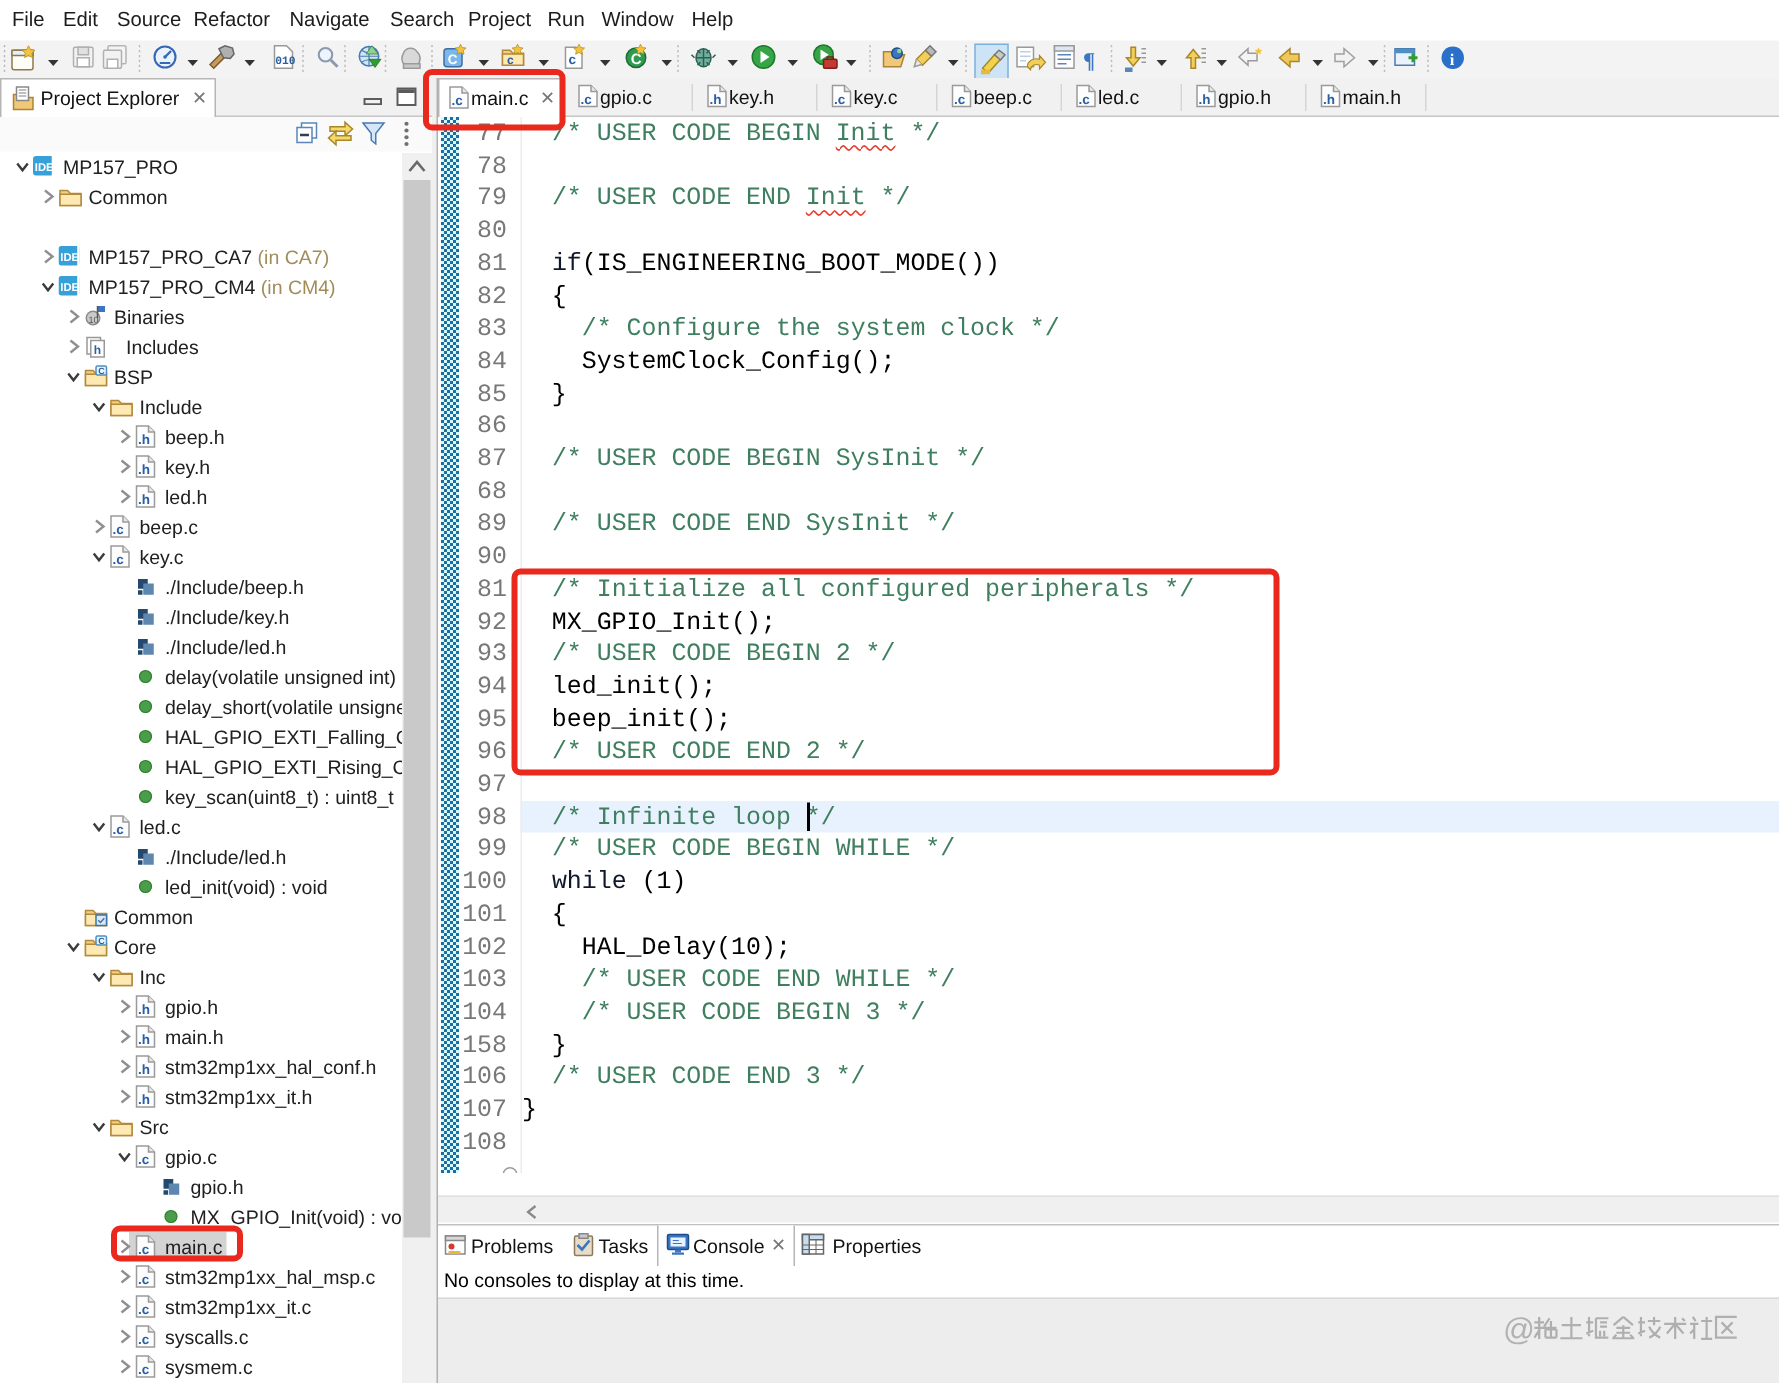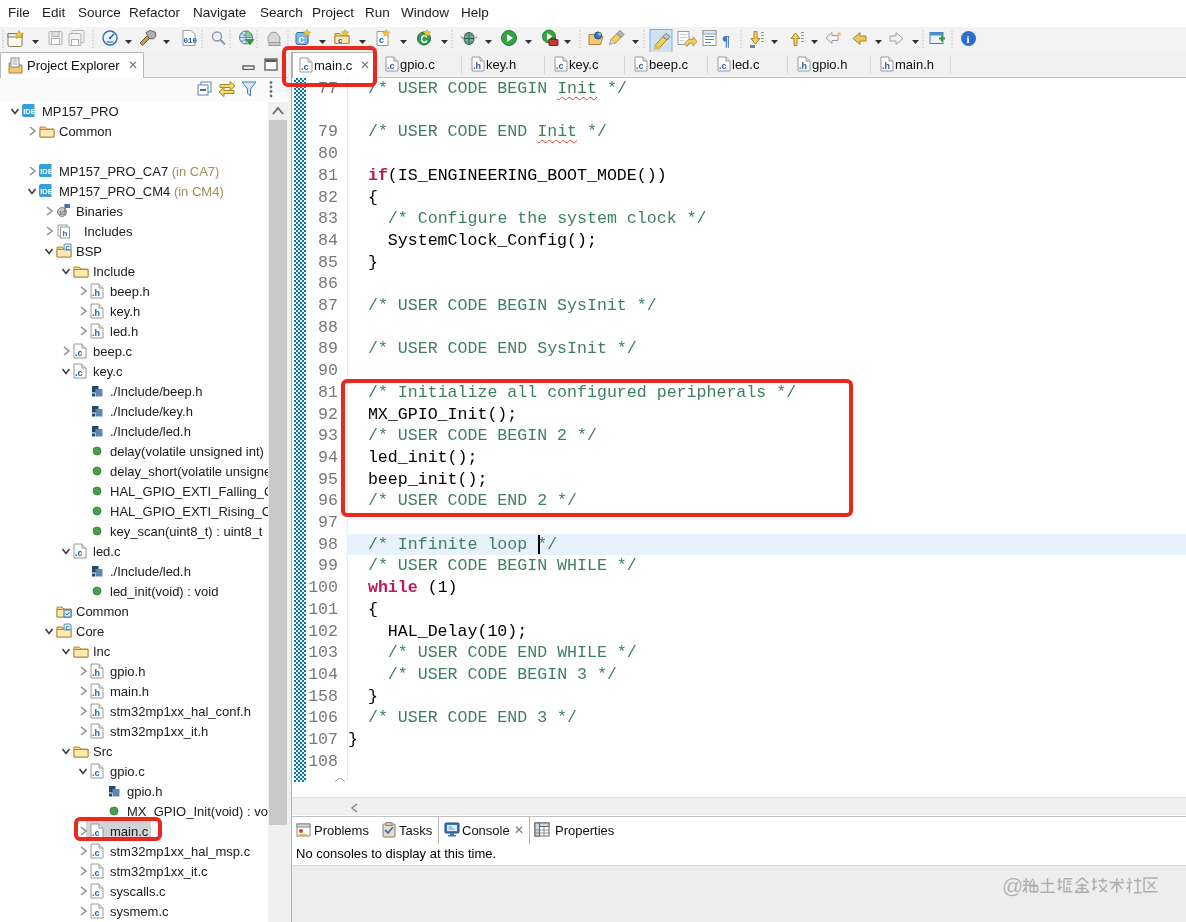--- a/index.html
+++ b/index.html
@@ -23,21 +23,21 @@
 #expthumb{position:absolute;left:1px;top:18px;width:18px;height:705px;background:#c9c9c9;}
 #vsash{left:288px;top:52px;width:4px;height:870px;background:#f0f0f0;border-right:1px solid #b0b0b0;}
 #editor{left:292px;top:78px;width:894px;height:704px;background:#fff;overflow:hidden;}
 #hatch{position:absolute;left:2px;top:0;width:12px;height:719px;
  background:repeating-conic-gradient(#1a6ea2 0% 25%, #d9f8fc 0% 50%);background-size:4px 4px;}
 .cl{position:absolute;left:0;width:894px;height:21.7px;font-family:"Liberation Mono",monospace;
  font-size:16.6px;line-height:21.7px;white-space:pre;}
 .ln{position:absolute;left:15px;width:31px;text-align:right;color:#787878;}
 .cd{position:absolute;left:56px;color:#000;}
 .cm{color:#3f7f5f;}
-.kw{color:#be185d;font-weight:bold;}
+.kw{color:#0f172a;font-weight:normal;}
 .sq{text-decoration:underline wavy #e73c2e 1px;text-underline-offset:3px;}
 #curline{position:absolute;left:55px;top:455.7px;width:839px;height:21.7px;background:#e8f2fe;}
 #gutline{position:absolute;left:55px;top:0;width:1px;height:719px;background:#ececec;}
 #hscroll{left:292px;top:797px;width:894px;height:18px;background:#f0f0f0;border-top:1px solid #e0e0e0;}
 #console{left:292px;top:816px;width:894px;height:106px;background:#fff;border-top:1px solid #c0c0c0;}
 .ctab{position:absolute;top:1px;height:26px;font-size:13px;color:#111;}
 #conmsg{position:absolute;left:4px;top:29px;font-size:13px;color:#000;}
 #congray{position:absolute;left:0;top:48px;width:894px;height:58px;background:#ededed;border-top:1px solid #d9d9d9;}
 .redbox{position:absolute;border:4.5px solid #e9291d;border-radius:6px;background:transparent;z-index:50;}
 </style></head>
@@ -723,30 +723,31 @@
       </svg>
       <div id="expthumb"></div>
     </div>
 </div>
 <div id="vsash" class="abs"></div>
 <div id="editor" class="abs">
 <div id="hatch"></div>
     <div id="curline"></div>
     <div id="gutline"></div>
 <div class="cl" style="top:0.0px"><span class="ln">77</span><span class="cd">  <span class="cm">/* USER CODE BEGIN <span class="sq">Init</span> */</span></span></div>
+<div class="cl" style="top:21.7px"><span class="ln">78</span><span class="cd"></span></div>
 <div class="cl" style="top:43.4px"><span class="ln">79</span><span class="cd">  <span class="cm">/* USER CODE END <span class="sq">Init</span> */</span></span></div>
 <div class="cl" style="top:65.1px"><span class="ln">80</span><span class="cd"></span></div>
 <div class="cl" style="top:86.8px"><span class="ln">81</span><span class="cd">  <span class="kw">if</span>(IS_ENGINEERING_BOOT_MODE())</span></div>
 <div class="cl" style="top:108.5px"><span class="ln">82</span><span class="cd">  {</span></div>
 <div class="cl" style="top:130.2px"><span class="ln">83</span><span class="cd">    <span class="cm">/* Configure the system clock */</span></span></div>
 <div class="cl" style="top:151.9px"><span class="ln">84</span><span class="cd">    SystemClock_Config();</span></div>
 <div class="cl" style="top:173.6px"><span class="ln">85</span><span class="cd">  }</span></div>
 <div class="cl" style="top:195.29999999999998px"><span class="ln">86</span><span class="cd"></span></div>
 <div class="cl" style="top:217.0px"><span class="ln">87</span><span class="cd">  <span class="cm">/* USER CODE BEGIN SysInit */</span></span></div>
-<div class="cl" style="top:238.7px"><span class="ln">88</span><span class="cd"></span></div>
+<div class="cl" style="top:238.7px"><span class="ln">68</span><span class="cd"></span></div>
 <div class="cl" style="top:260.4px"><span class="ln">89</span><span class="cd">  <span class="cm">/* USER CODE END SysInit */</span></span></div>
 <div class="cl" style="top:282.09999999999997px"><span class="ln">90</span><span class="cd"></span></div>
 <div class="cl" style="top:303.8px"><span class="ln">81</span><span class="cd">  <span class="cm">/* Initialize all configured peripherals */</span></span></div>
 <div class="cl" style="top:325.5px"><span class="ln">92</span><span class="cd">  MX_GPIO_Init();</span></div>
 <div class="cl" style="top:347.2px"><span class="ln">93</span><span class="cd">  <span class="cm">/* USER CODE BEGIN 2 */</span></span></div>
 <div class="cl" style="top:368.9px"><span class="ln">94</span><span class="cd">  led_init();</span></div>
 <div class="cl" style="top:390.59999999999997px"><span class="ln">95</span><span class="cd">  beep_init();</span></div>
 <div class="cl" style="top:412.3px"><span class="ln">96</span><span class="cd">  <span class="cm">/* USER CODE END 2 */</span></span></div>
 <div class="cl" style="top:434.0px"><span class="ln">97</span><span class="cd"></span></div>
 <div class="cl" style="top:455.7px"><span class="ln">98</span><span class="cd">  <span class="cm">/* Infinite loop */</span></span></div>

